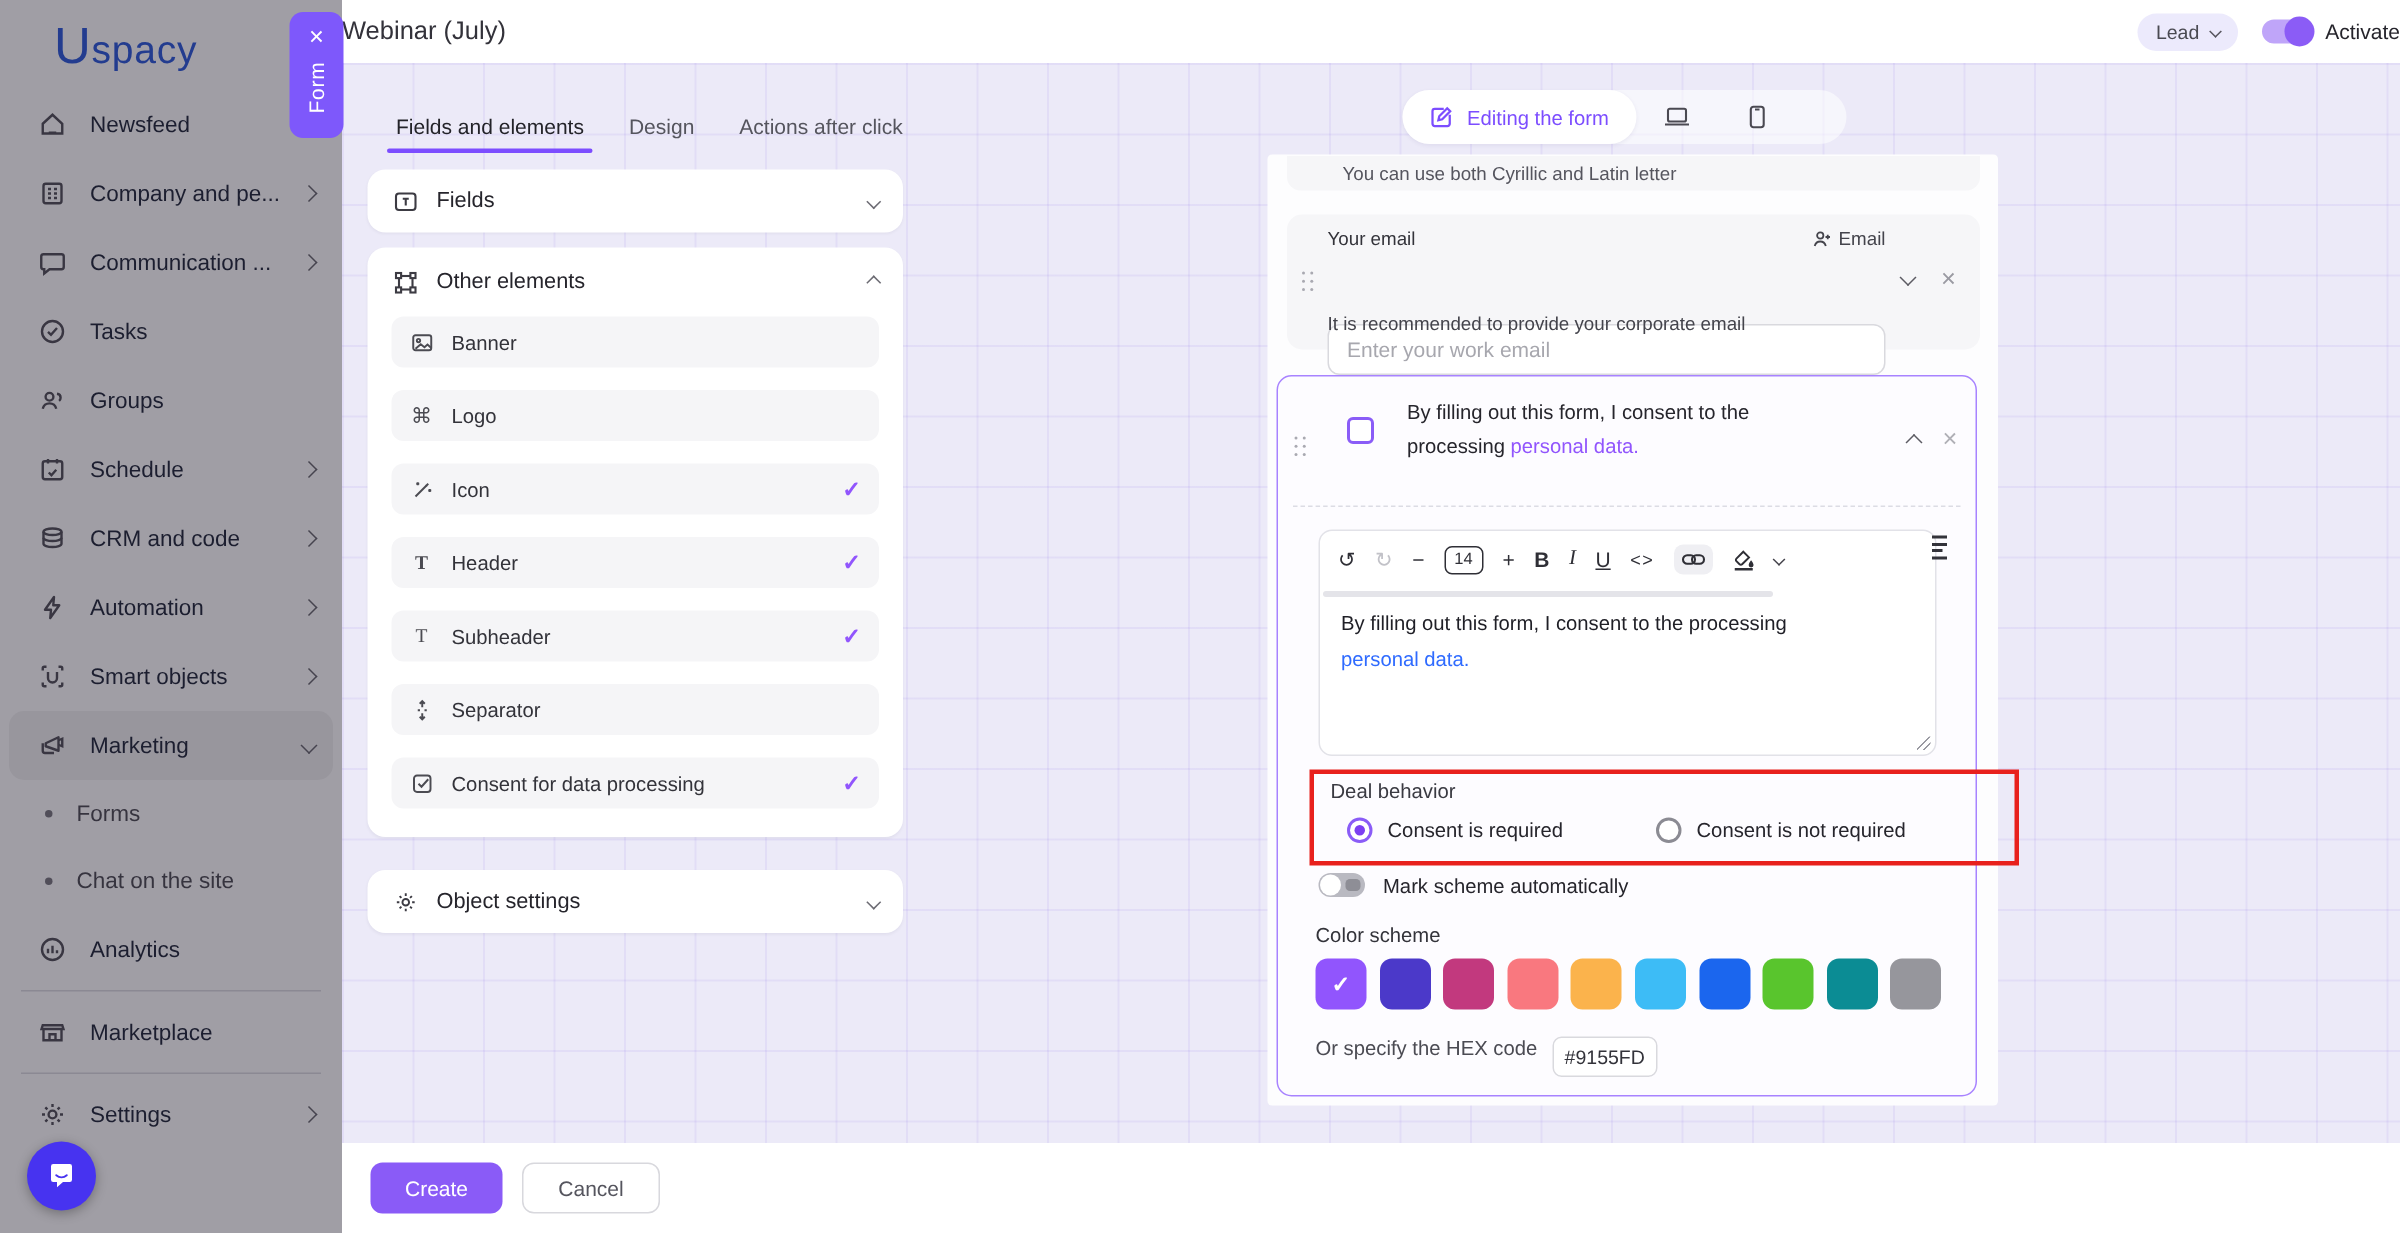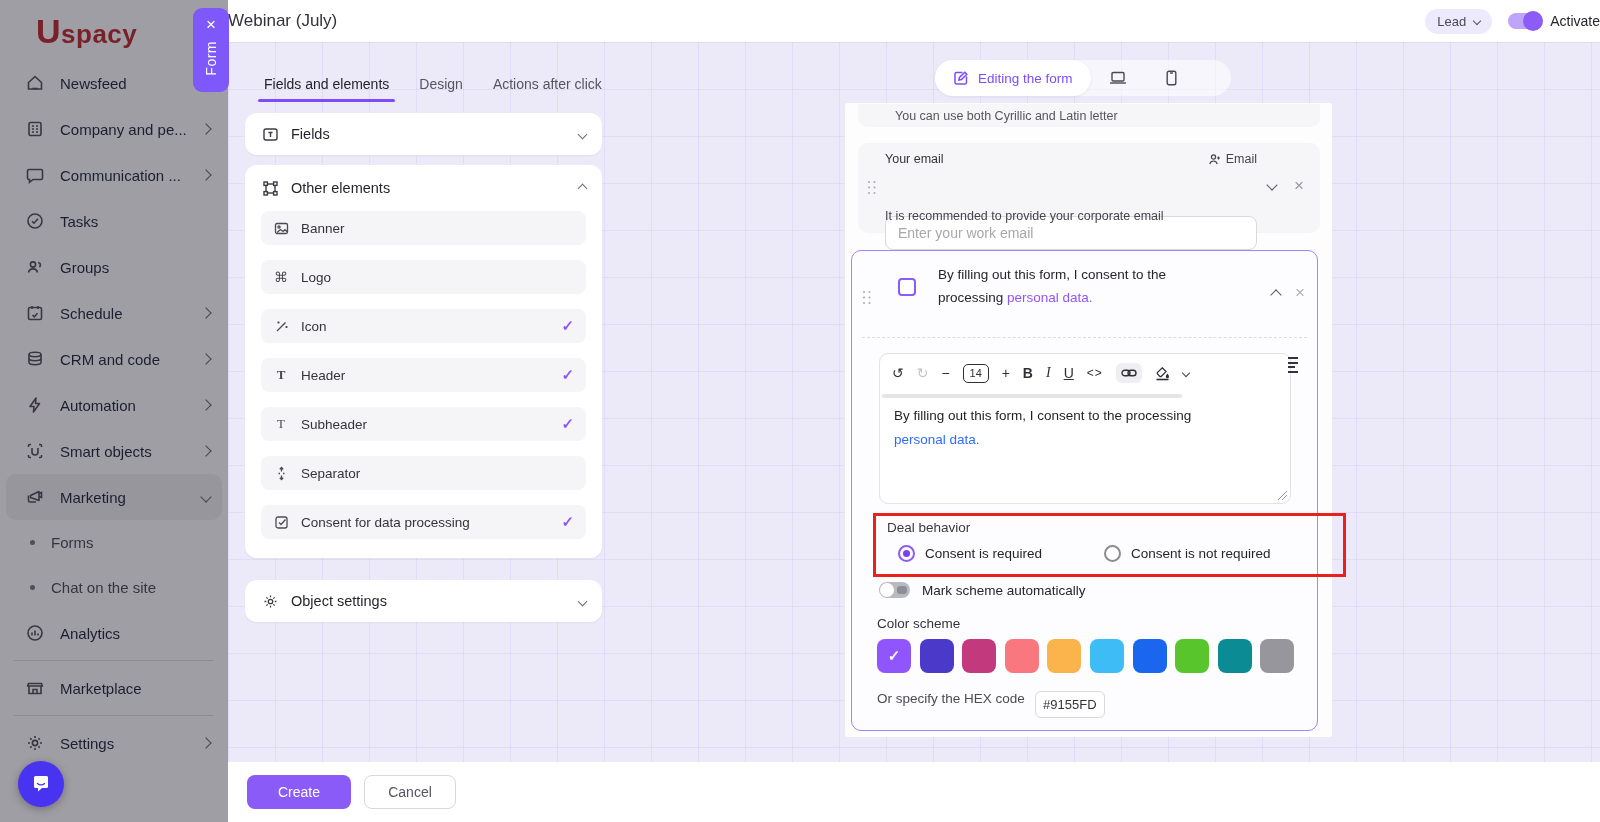--- a/index.html
+++ b/index.html
@@ -1,20 +1,20 @@
 <!DOCTYPE html>
 <html><head>
 <meta charset="utf-8">
 <style>
   * { margin:0; padding:0; box-sizing:border-box; }
   html,body { width:1600px; height:822px; overflow:hidden; font-family:"Liberation Sans",sans-serif; background:#fff; }
 
   
   .sidebar { position:absolute; left:0; top:0; width:228px; height:822px; background:#ffffff; z-index:1; }
-  .logo { position:absolute; left:36px; top:12px; font-weight:700; color:#b91c1c; letter-spacing:.5px; }
+  .logo { position:absolute; left:36px; top:12px; font-weight:400; color:#1d4ed8; letter-spacing:.5px; }
   .logo .u { font-size:34px; }
   .logo .rest { font-size:26px; }
   .nav { position:absolute; left:0; top:60px; width:228px; }
   .nav-item { display:flex; align-items:center; height:46px; padding:0 18px 0 24px; color:#0f172a; font-size:15px; }
   .nav-item .ic { width:22px; height:22px; margin-right:14px; flex:0 0 22px; display:flex; align-items:center; justify-content:center; color:#44434b; }
   .nav-item .lbl { flex:1; white-space:nowrap; overflow:hidden; }
   .nav-item.active-row { background:rgba(0,0,0,0.06); border-radius:10px; margin:0 6px; padding:0 12px 0 18px; }
   .nav-sub { display:flex; align-items:center; height:45px; padding-left:30px; color:#3f3e46; font-size:15px; }
   .nav-sub .dot { width:5px; height:5px; border-radius:50%; background:#6f6e76; margin-right:16px; }
   .nav-div { height:1px; background:#d9d9de; margin:4px 14px; }
@@ -127,21 +127,21 @@
   .toggle-off .knob { position:absolute; left:1px; top:1px; width:14px; height:14px; border-radius:50%; background:#fff; }
   .toggle-off::after { content:""; position:absolute; right:3px; top:4px; width:10px; height:8px; border-radius:3px; background:#8e8e96; }
 
   .color-label { position:absolute; left:25px; top:365px; font-size:13.5px; color:#33333a; }
   .swatches { position:absolute; left:25px; top:388px; display:flex; gap:8.6px; }
   .sw { width:34px; height:34px; border-radius:8px; cursor:pointer; display:flex; align-items:center; justify-content:center; color:#fff; font-size:15px; font-weight:bold; }
   .hex-row { position:absolute; left:25px; top:440px; display:flex; align-items:flex-start; gap:10px; font-size:13.5px; color:#4b4b53; }
   .hex-input { width:70px; height:27px; border:1px solid #d9d9de; border-radius:6px; font-size:13px; color:#33333a; text-align:center; font-family:"Liberation Sans",sans-serif; background:#fff; }
 
   .footer { position:absolute; left:0; right:0; bottom:0; height:60px; background:#fff; display:flex; align-items:center; gap:13px; padding-left:19px; }
-  .btn-create { width:104px; height:34px; border:none; border-radius:8px; background:#8a5bf7; color:#fff; font-size:14px; cursor:pointer; font-family:"Liberation Sans",sans-serif; }
+  .btn-create { width:88px; height:34px; border:none; border-radius:8px; background:#8a5bf7; color:#fff; font-size:14px; cursor:pointer; font-family:"Liberation Sans",sans-serif; }
   .btn-cancel { width:92px; height:34px; border:1px solid #d8d8dd; border-radius:8px; background:#fff; color:#55555e; font-size:14px; cursor:pointer; font-family:"Liberation Sans",sans-serif; }
 
   svg { display:block; }
 </style>
 </head>
 <body>
 
 <div class="sidebar">
   <div class="logo"><span class="u">U</span><span class="rest">spacy</span></div>
   <div class="nav">

